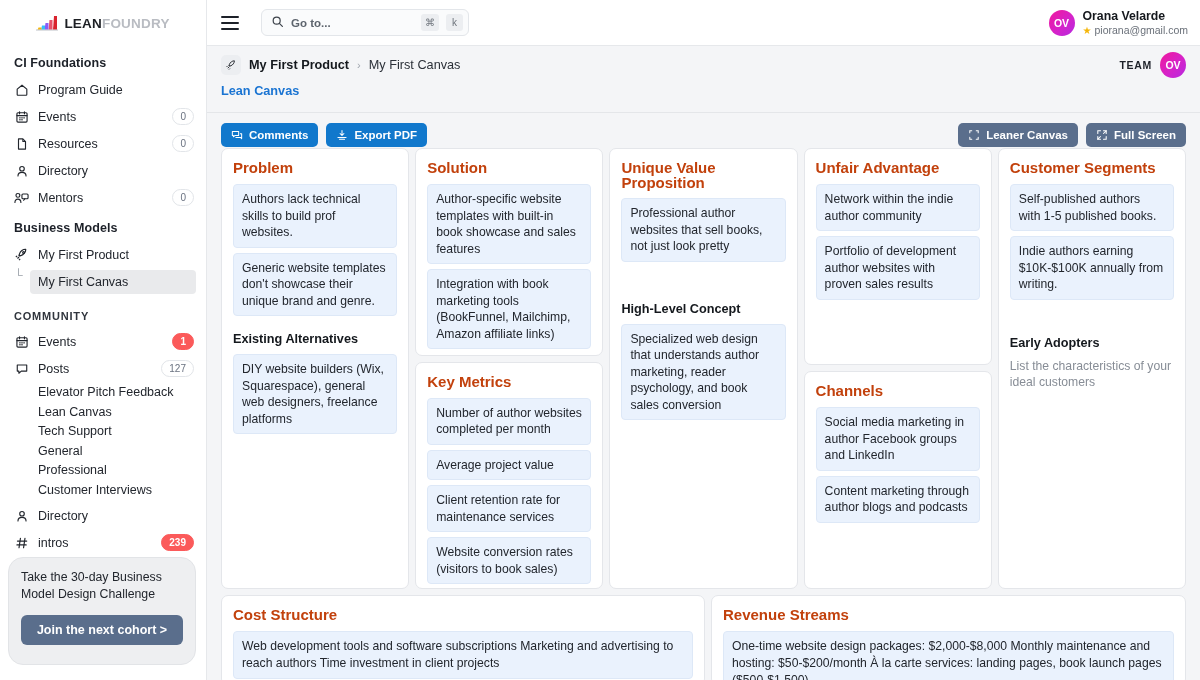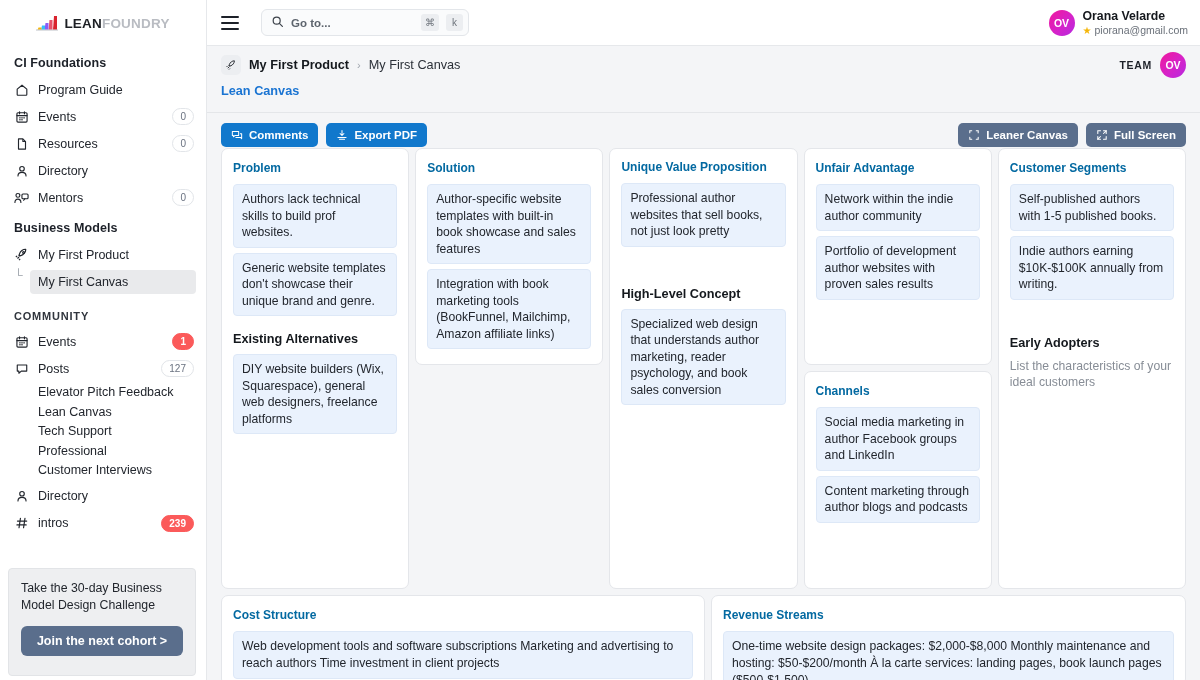--- a/index.html
+++ b/index.html
@@ -49,22 +49,22 @@
     background: #e9eaec; border-radius: 4px; padding: 5px 8px; cursor: pointer;
     margin-right: 10px;
   }
   .link-list { padding: 1px 0 2px 0; }
   .link-item {
     font-size: 12.5px; color: #22262d; padding: 1px 12px 1px 38px;
     line-height: 17.5px; cursor: pointer;
   }
 
   .promo {
-    position: absolute; left: 8px; right: 10px; bottom: 4px; height: 108px;
-    background: #eeeff1; border: 1px solid #e2e4e7; border-radius: 4px;
+    position: absolute; left: 8px; right: 10px; bottom: 15px; height: 108px;
+    background: #eeeff1; border: 1px solid #e2e4e7; border-radius: 15px;
     padding: 11px 12px 0 12px;
   }
   .promo-text { font-size: 12.3px; color: #22262d; line-height: 17px; }
   .promo-btn {
     margin-top: 12px; background: #5a6e8c; color: #fff; border: none;
     border-radius: 6px; width: 100%; height: 30px; font-size: 12.5px;
     font-weight: 700; cursor: pointer; font-family: inherit;
   }
 
   
@@ -126,21 +126,21 @@
 
   
   .canvas { position: absolute; left: 0; right: 0; top: 148px; bottom: 0; padding: 0 14px; }
   .grid-top { display: flex; gap: 6px; height: 441px; }
   .col { flex: 1 1 0; display: flex; flex-direction: column; gap: 6px; min-width: 0; }
   .card {
     background: #fff; border: 1px solid #e4e6ea; border-radius: 7px;
     padding: 11px 11px 9px 11px; overflow: hidden;
   }
   .card.grow { flex: 1 1 auto; }
-  .card-title { font-size: 12px; font-weight: 700; color: #0369a1; margin-bottom: 8px; line-height: 16px; }
+  .card-title { font-size: 15px; font-weight: 700; color: #c2410c; margin-bottom: 8px; line-height: 16px; }
   .card-title.tight { line-height: 15px; }
   .card-sub { font-size: 12.7px; font-weight: 700; color: #14181d; margin: 16px 0 8px 0; }
   .note {
     background: #eaf2fd; border: 1px solid #dde8f7; border-radius: 4px;
     padding: 6px 8px; margin-bottom: 5px; font-size: 12.2px; color: #22262d;
     line-height: 16.5px; cursor: text;
   }
   .note.wide { line-height: 17px; }
   .ph-text { font-size: 12.2px; color: #878d96; line-height: 16.5px; }
 
@@ -270,20 +270,21 @@
             </svg>
         </span>
         <span class="lbl">Posts</span>
         <span class="pill">127</span>
       </div>
 
       <div class="link-list">
         <div class="link-item">Elevator Pitch Feedback</div>
         <div class="link-item">Lean Canvas</div>
         <div class="link-item">Tech Support</div>
+        <div class="link-item">General</div>
         <div class="link-item">Professional</div>
         <div class="link-item">Customer Interviews</div>
       </div>
 
       <div class="nav-item">
         <span class="ic">
           <svg width="14" height="14" viewBox="0 0 16 16" fill="none" stroke="#22262d" stroke-width="1.3">
               <circle cx="8" cy="5.4" r="2.6"></circle>
               <path d="M3.4 13.6c0-2.6 2.1-4 4.6-4s4.6 1.4 4.6 4" stroke-linecap="round"></path>
             </svg>
@@ -411,20 +412,27 @@
             <div class="note">DIY website builders (Wix, Squarespace), general web designers, freelance platforms</div>
           </div>
         </div>
 
         <div class="col">
           <div class="card" style="height:217px">
             <div class="card-title">Solution</div>
             <div class="note">Author-specific website templates with built-in book showcase and sales features</div>
             <div class="note">Integration with book marketing tools (BookFunnel, Mailchimp, Amazon affiliate links)</div>
           </div>
+          <div class="card grow">
+            <div class="card-title">Key Metrics</div>
+            <div class="note">Number of author websites completed per month</div>
+            <div class="note">Average project value</div>
+            <div class="note">Client retention rate for maintenance services</div>
+            <div class="note">Website conversion rates (visitors to book sales)</div>
+          </div>
         </div>
 
         <div class="col">
           <div class="card grow">
             <div class="card-title tight">Unique Value Proposition</div>
             <div class="note">Professional author websites that sell books, not just look pretty</div>
             <div class="card-sub" style="margin-top:40px">High-Level Concept</div>
             <div class="note">Specialized web design that understands author marketing, reader psychology, and book sales conversion</div>
           </div>
         </div>

